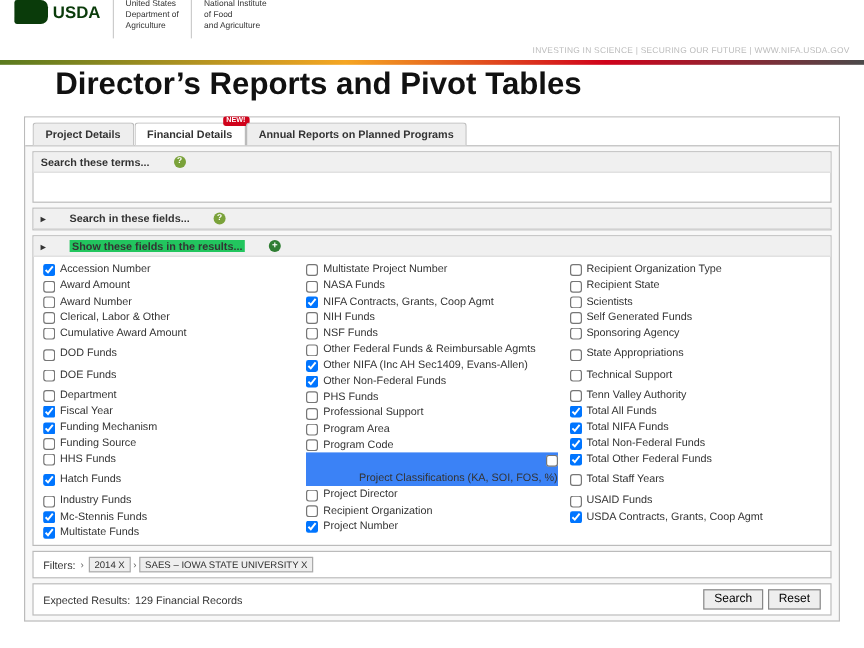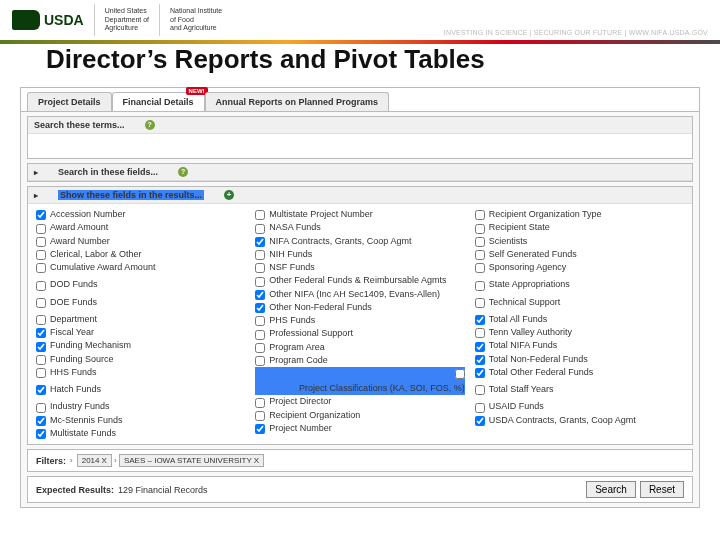--- a/index.html
+++ b/index.html
@@ -1,50 +1,50 @@
 <!DOCTYPE html>
 <html><head>
 <meta charset="utf-8">
 <style>
   * { box-sizing: border-box; margin: 0; padding: 0; }
   body { font-family: Arial, Helvetica, sans-serif; width: 720px; height: 540px; background: #fff; overflow: hidden; }
-  .header { height: 44px; border-bottom: 4px solid; border-image: linear-gradient(90deg,#5a7a1e 0%,#f5a623 40%,#d0021b 70%,#4a4a4a 100%) 1; display:flex; align-items:center; padding: 0 12px; position: relative; }
+  .header { height: 54px; border-bottom: 4px solid; border-image: linear-gradient(90deg,#5a7a1e 0%,#f5a623 40%,#d0021b 70%,#4a4a4a 100%) 1; display:flex; align-items:flex-start; padding: 0 12px; position: relative; }
   .usda-logo { display:flex; align-items:center; gap:4px; font-weight:bold; font-size:14px; color:#0a3b0a; }
   .usda-glyph { width:28px; height:20px; background:#0a3b0a; border-radius:2px 6px 6px 2px; position:relative; }
   .divider { width:1px; height:32px; background:#ccc; margin:0 10px; }
   .org-text { font-size:7px; color:#333; line-height:1.25; }
   .tagline { position:absolute; right:12px; bottom:4px; font-size:7px; color:#bbb; letter-spacing:0.2px; }
   .title { font-size:26px; padding:0 0 8px 46px; color:#111; }
 
   .app { margin: 4px 20px 0 20px; border:1px solid #bbb; background:#f8f8f8; font-size:9px; color:#333; filter: blur(0.3px); }
   .tabs { display:flex; gap:0; padding:4px 6px 0 6px; background:#fff; border-bottom:1px solid #bbb; }
   .tab { padding:4px 10px; border:1px solid #bbb; border-bottom:none; border-radius:3px 3px 0 0; background:#eee; font-weight:bold; font-size:9px; position:relative; cursor:pointer; }
   .tab.active { background:#fff; }
   .badge-new { position:absolute; top:-6px; right:-4px; background:#d0021b; color:#fff; font-size:6px; padding:1px 3px; border-radius:2px; }
 
   .section { border:1px solid #bbb; margin:4px 6px; background:#fff; }
   .sec-head { padding:3px 6px; font-weight:bold; background:#f0f0f0; border-bottom:1px solid #ddd; display:flex; align-items:center; gap:20px; }
   .expander { font-size:8px; }
   .help { display:inline-block; width:10px; height:10px; border-radius:50%; background:#7aa23a; color:#fff; font-size:7px; text-align:center; line-height:10px; }
   .add { display:inline-block; width:10px; height:10px; border-radius:50%; background:#2e7d32; color:#fff; font-size:8px; text-align:center; line-height:9px; }
-  .hl { background:#3b82f6; padding:0 2px; }
+  .hl { background:#22c55e; padding:0 2px; }
   .search-body { height:24px; }
 
   .fields-body { display:grid; grid-template-columns: 1fr 1fr 1fr; gap:0 10px; padding:4px 8px; }
   .col { display:flex; flex-direction:column; }
   .chk { display:flex; align-items:flex-end; gap:4px; padding:1px 0; line-height:1.25; }
   .chk input { width:10px; height:10px; margin-top:1px; flex-shrink:0; }
   .chk.hl-row { background:#3b82f6;flex-direction:column; }
   .spacer { height:4px; }
 
   .bar { display:flex; align-items:center; gap:4px; padding:4px 8px; border:1px solid #bbb; margin:4px 6px; background:#fff; }
   .chip { border:1px solid #aaa; background:#eee; padding:1px 4px; font-size:8px; display:inline-flex; align-items:center; gap:2px; }
   .chip .x { font-size:8px; }
   .gt { font-size:8px; color:#666; }
-  .bar .label { font-weight:bold; }
+  .bar .label { font-weight:normal; }
   .bar-right { margin-left:auto; display:flex; gap:4px; }
   .btn { border:1px solid #888; background:#eee; padding:2px 8px; font-size:10px; cursor:pointer; }
 </style>
 </head>
 <body>
 
 <div class="header">
   <div class="usda-logo">
     <span class="usda-glyph"></span>
     <span>USDA</span>
@@ -256,26 +256,26 @@
             <input type="checkbox" style="">
             <span>State Appropriations</span>
           </label>
           <div class="spacer"></div>
           <label class="chk">
             <input type="checkbox" style="">
             <span>Technical Support</span>
           </label>
           <div class="spacer"></div>
           <label class="chk">
+            <input type="checkbox" style="">
+            <span>Tenn Valley Authority</span>
+          </label>
+          <label class="chk">
             <input type="checkbox" checked="" style="">
             <span>Total All Funds</span>
-          </label>
-          <label class="chk">
-            <input type="checkbox" style="">
-            <span>Tenn Valley Authority</span>
           </label>
           <label class="chk">
             <input type="checkbox" checked="" style="">
             <span>Total NIFA Funds</span>
           </label>
           <label class="chk">
             <input type="checkbox" checked="" style="">
             <span>Total Non-Federal Funds</span>
           </label>
           <label class="chk">

